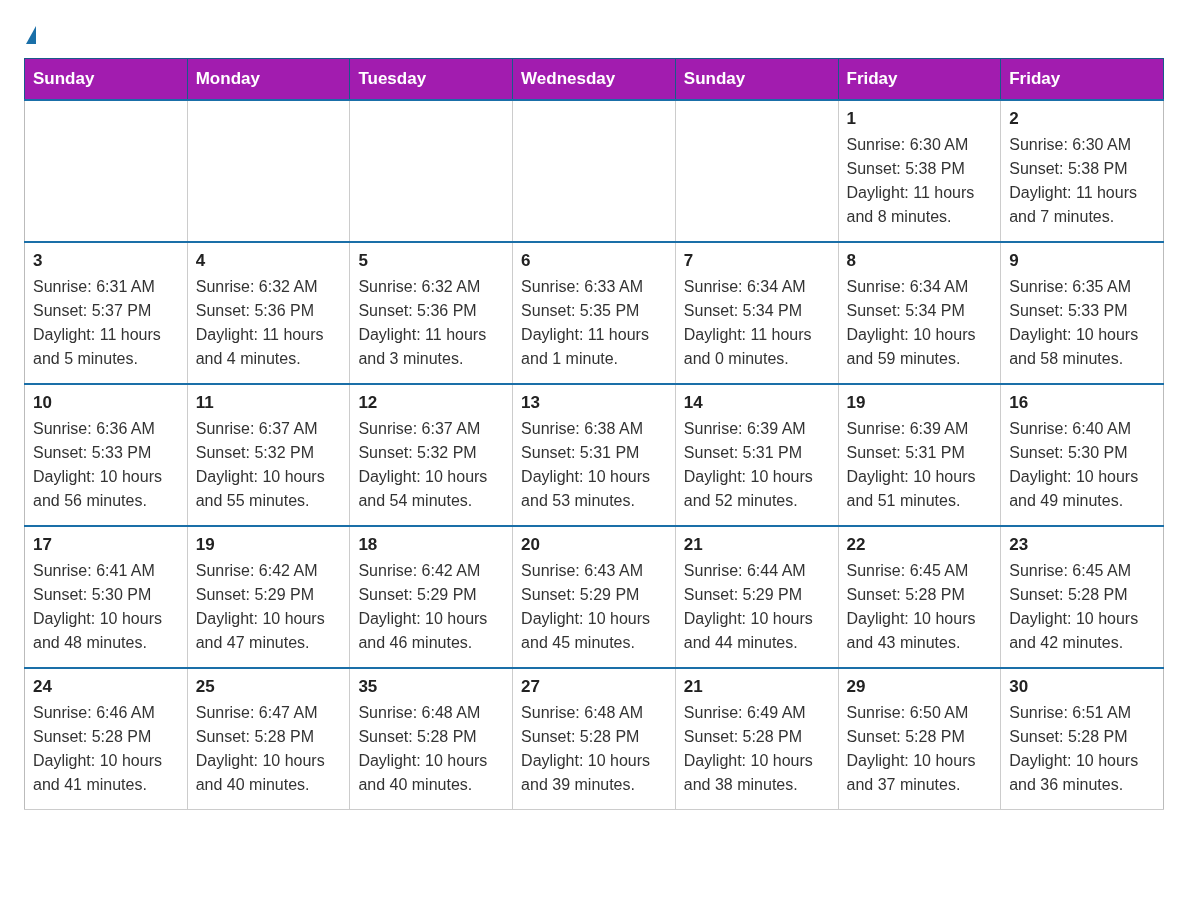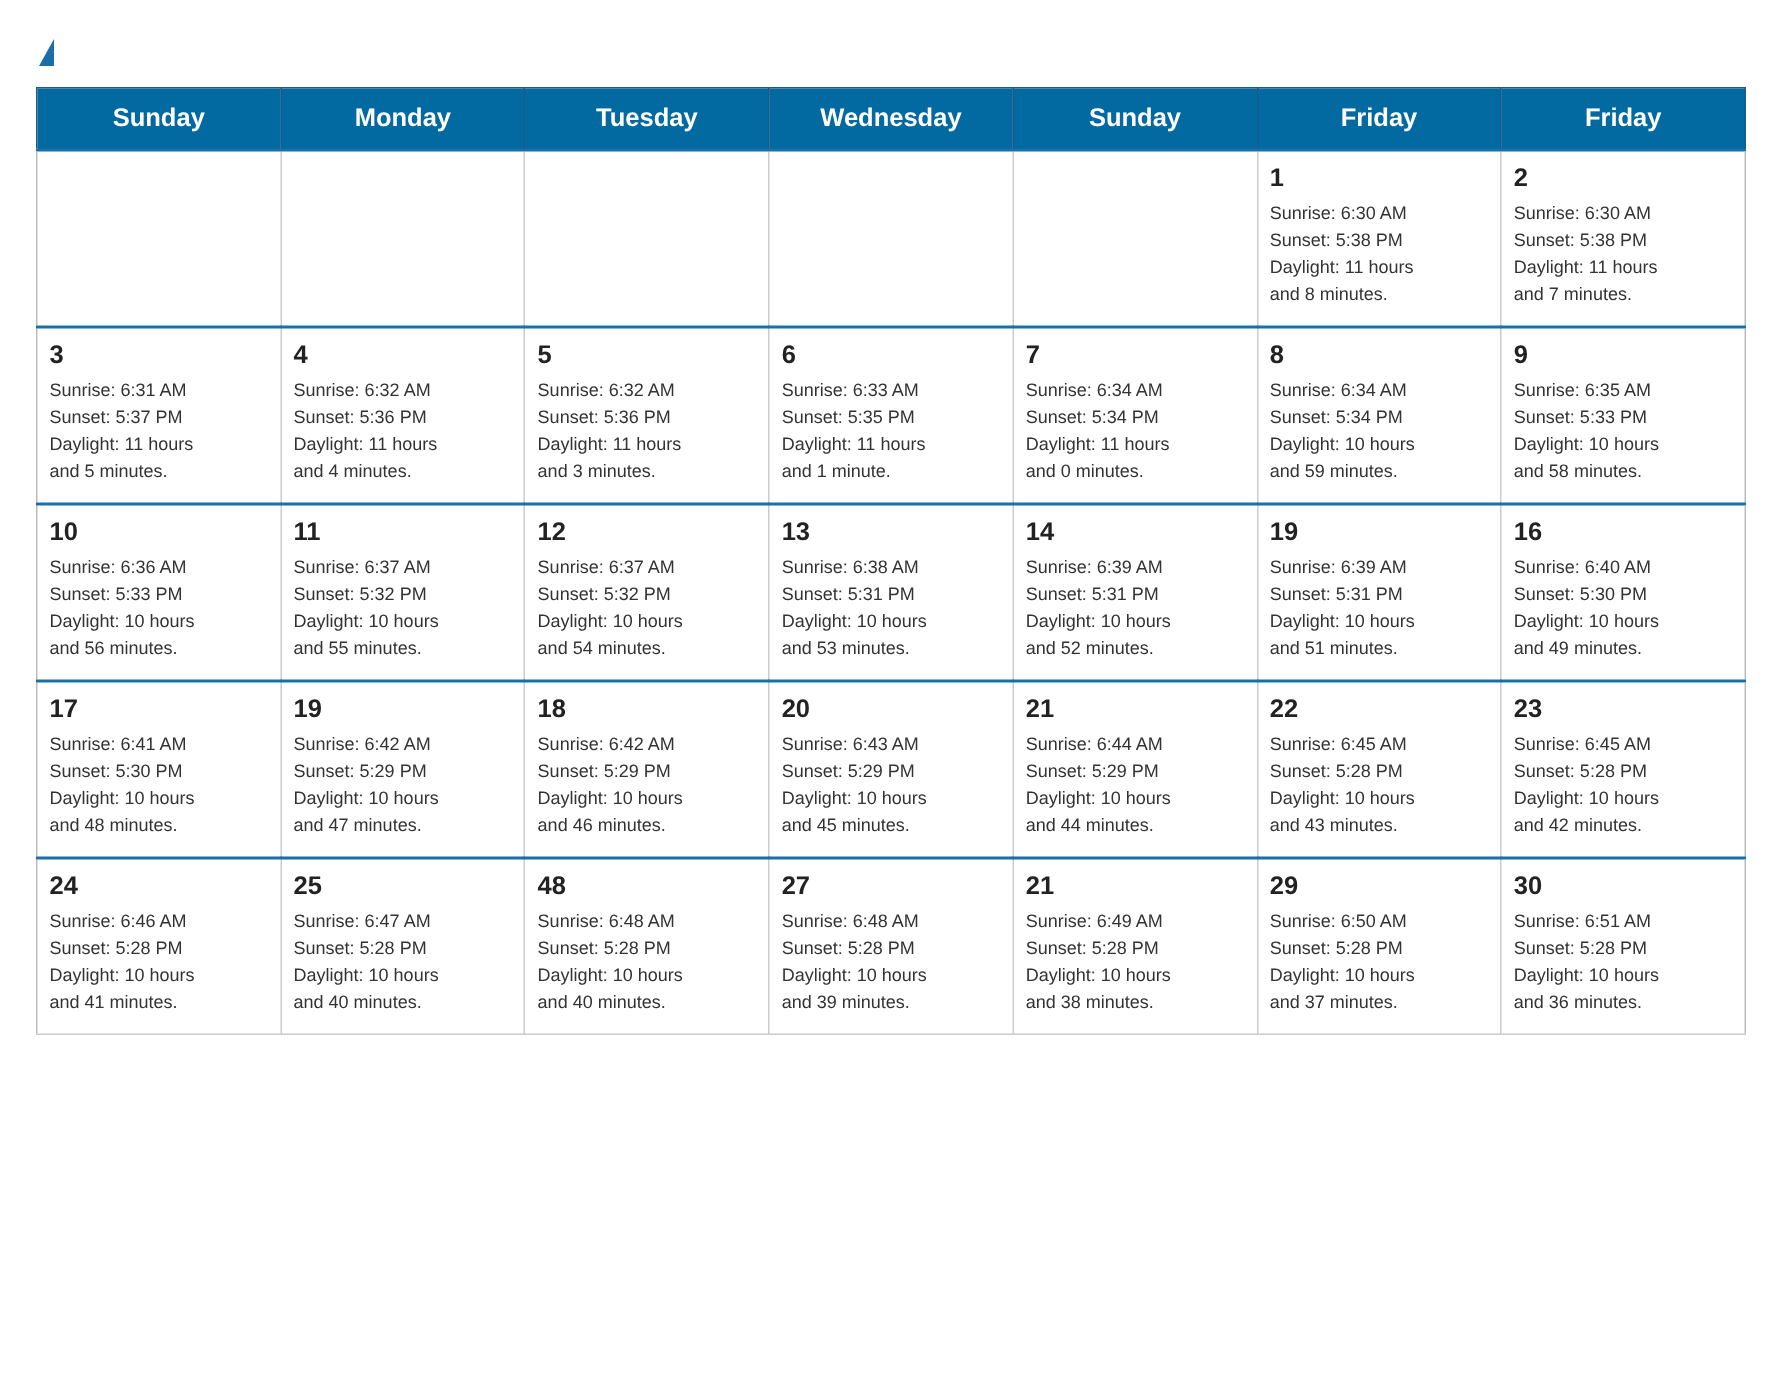--- a/index.html
+++ b/index.html
@@ -53,26 +53,26 @@
       font-weight: normal;
       color: #444;
       margin-top: 4px;
     }
     .calendar {
       width: 100%;
       border-collapse: collapse;
       border: 1px solid #bbb;
     }
     .calendar thead tr th {
-      background-color: #0369a1;
+      background-color: #a21caf;
       color: #fff;
       font-size: 17px;
       font-weight: bold;
       padding: 10px 8px;
-      text-align: center;
+      text-align: left;
       border: 1px solid #1a5a8a;
     }
     .calendar tbody tr {
       border-top: 2px solid #1a6fa8;
     }
     .calendar tbody tr td {
       vertical-align: top;
       padding: 8px 8px 12px 8px;
       border-right: 1px solid #ccc;
       border-bottom: 1px solid #ccc;
@@ -84,21 +84,21 @@
       border-right: none;
     }
     .day-number {
       font-size: 17px;
       font-weight: bold;
       color: #222;
       display: block;
       margin-bottom: 4px;
     }
     .day-info {
-      font-size: 12px;
+      font-size: 16px;
       color: #333;
       line-height: 1.5;
     }
     .empty-cell {
       background: #f8f8f8;
     }
   </style>
 </head>
 <body>
 
@@ -239,21 +239,21 @@
       <tr>
         <td>
           <span class="day-number">24</span>
           <div class="day-info">Sunrise: 6:46 AM<br>Sunset: 5:28 PM<br>Daylight: 10 hours<br>and 41 minutes.</div>
         </td>
         <td>
           <span class="day-number">25</span>
           <div class="day-info">Sunrise: 6:47 AM<br>Sunset: 5:28 PM<br>Daylight: 10 hours<br>and 40 minutes.</div>
         </td>
         <td>
-          <span class="day-number">48</span>
+          <span class="day-number">35</span>
           <div class="day-info">Sunrise: 6:48 AM<br>Sunset: 5:28 PM<br>Daylight: 10 hours<br>and 40 minutes.</div>
         </td>
         <td>
           <span class="day-number">27</span>
           <div class="day-info">Sunrise: 6:48 AM<br>Sunset: 5:28 PM<br>Daylight: 10 hours<br>and 39 minutes.</div>
         </td>
         <td>
           <span class="day-number">21</span>
           <div class="day-info">Sunrise: 6:49 AM<br>Sunset: 5:28 PM<br>Daylight: 10 hours<br>and 38 minutes.</div>
         </td>

